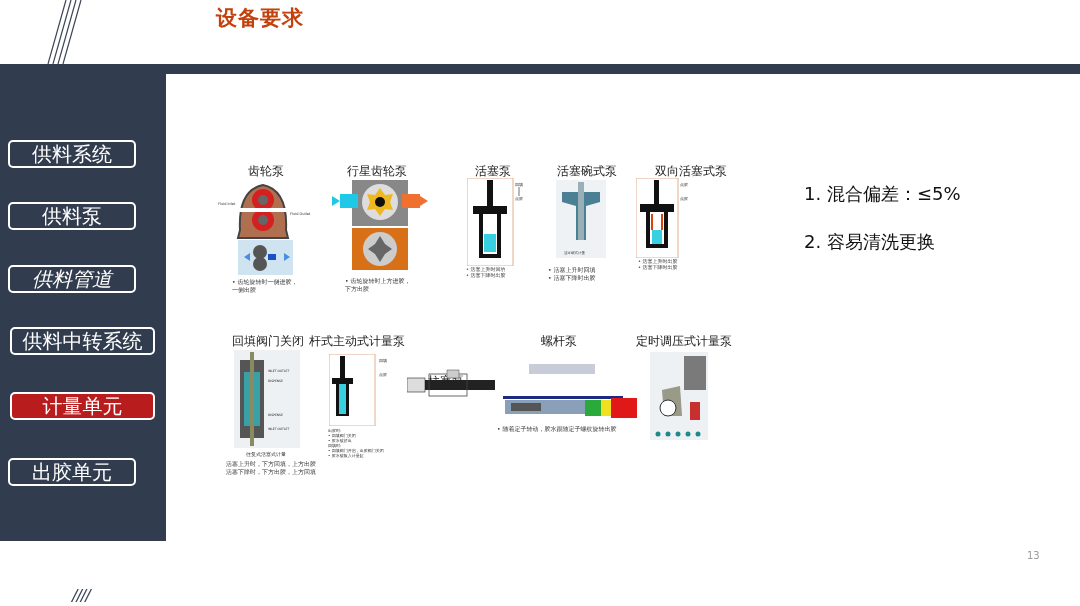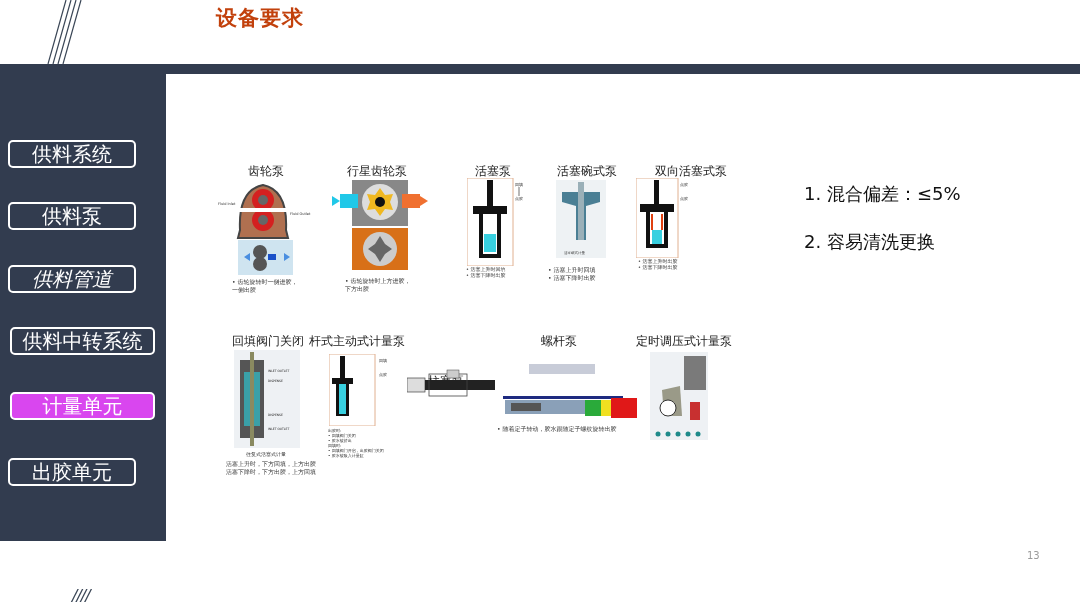--- a/index.html
+++ b/index.html
@@ -4,21 +4,21 @@
 <style>
   html,body{margin:0;padding:0;}
   body{width:1080px;height:606px;position:relative;background:#ffffff;overflow:hidden;font-family:"DejaVu Sans","Liberation Sans",sans-serif;}
   .title{position:absolute;left:216px;top:4px;font-size:21px;color:#c2410c;letter-spacing:1px;font-weight:bold;}
   .hatch-top{position:absolute;left:44px;top:0;width:50px;height:64px;}
   .hatch-bottom{position:absolute;left:72px;top:586px;font-size:16px;color:#3a4656;font-style:italic;letter-spacing:-1px;}
   .band{position:absolute;left:0;top:64px;width:1080px;height:10px;background:#323c4f;}
   .sidebar{position:absolute;left:0;top:64px;width:166px;height:477px;background:#323c4f;}
   .content{position:absolute;left:166px;top:74px;width:914px;height:467px;background:#fff;}
   .nav-btn{position:absolute;left:8px;width:128px;height:28px;border:2px solid #ffffff;border-radius:5px;box-sizing:border-box;color:#ffffff;font-size:20px;text-align:center;line-height:24px;cursor:pointer;}
-  .nav-btn.active{background:#d946ef;}
+  .nav-btn.active{background:#b91c1c;}
   .pageno{position:absolute;left:1027px;top:550px;font-size:10px;color:#9a9a9a;}
   .ptitle{position:absolute;font-size:12px;color:#222;white-space:nowrap;}
   .cap{position:absolute;font-size:6px;color:#333;line-height:8px;}
   .req{position:absolute;left:804px;font-size:18px;color:#111;white-space:nowrap;}
   .fig{position:absolute;}
 </style>
 </head>
 <body>
 
 <svg class="hatch-top" viewBox="0 0 50 64">

